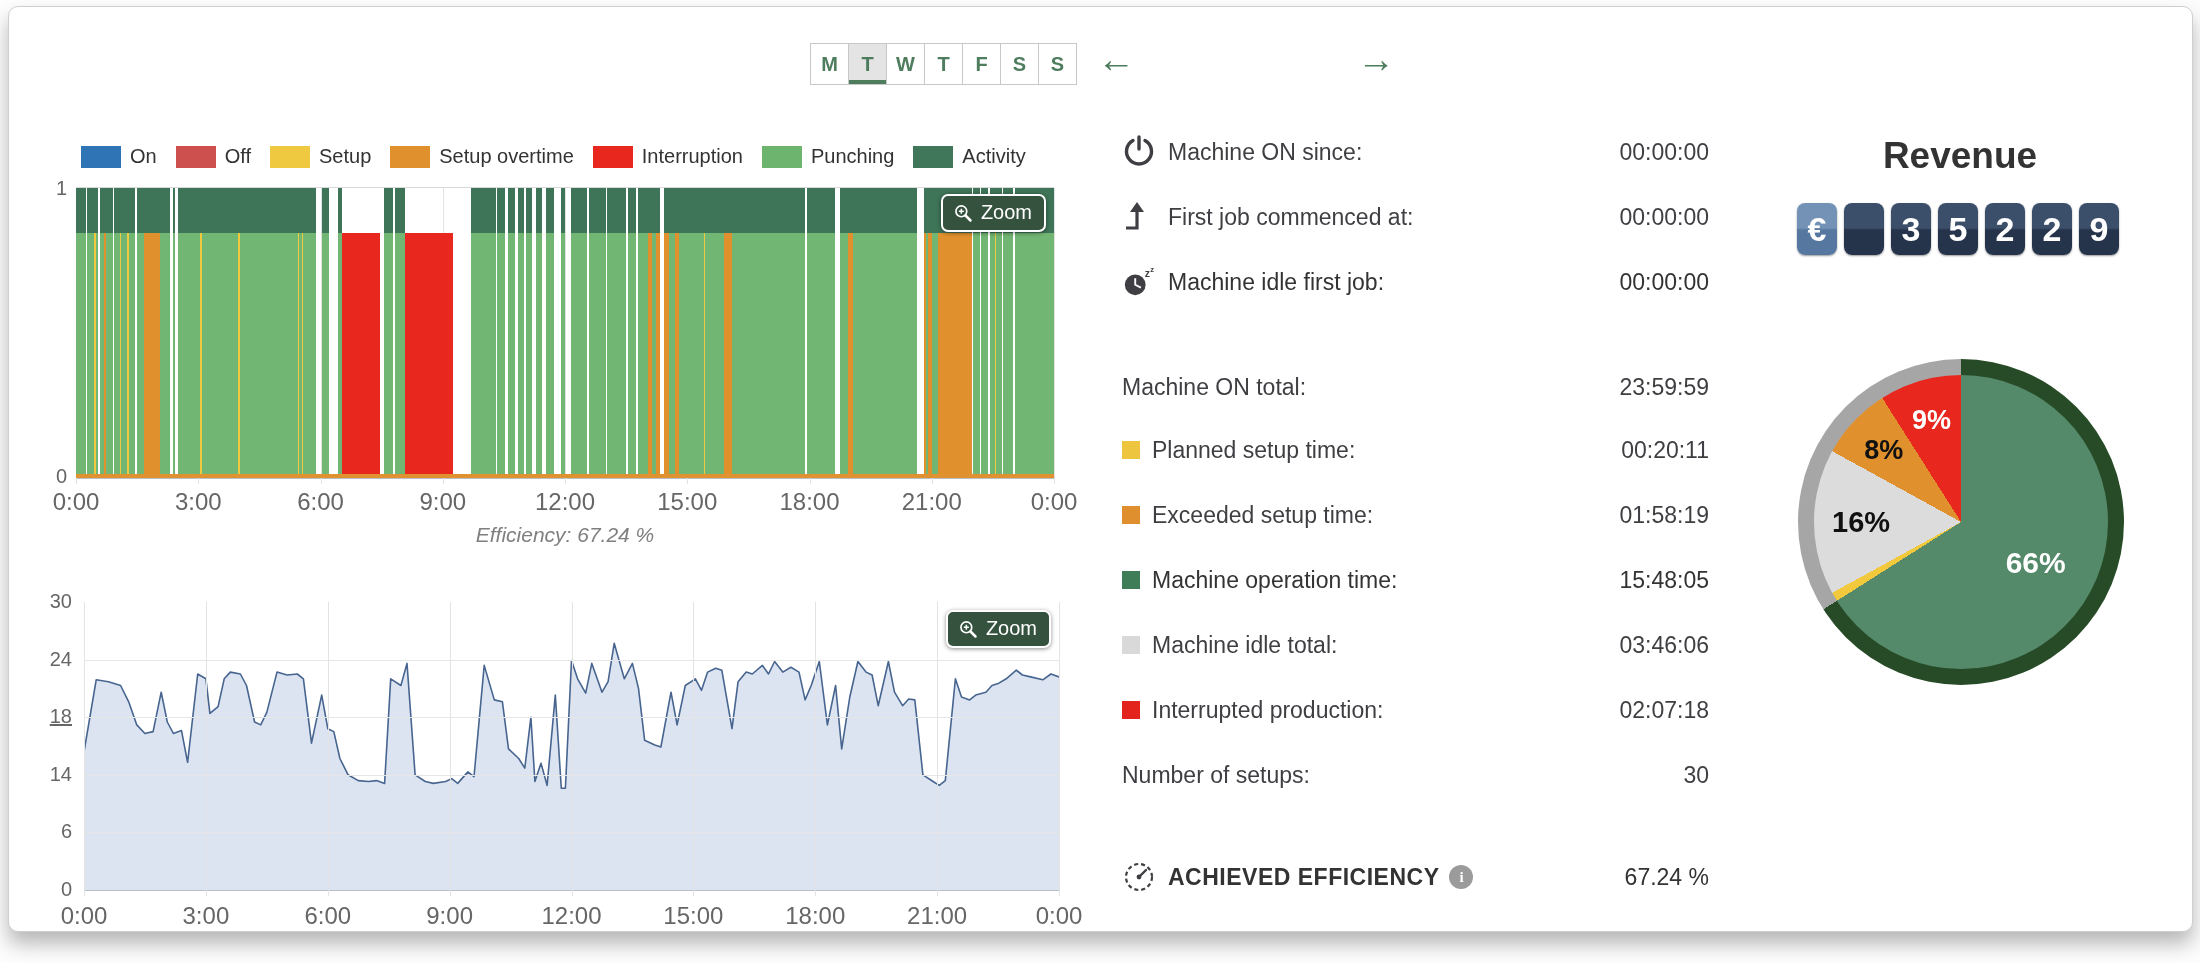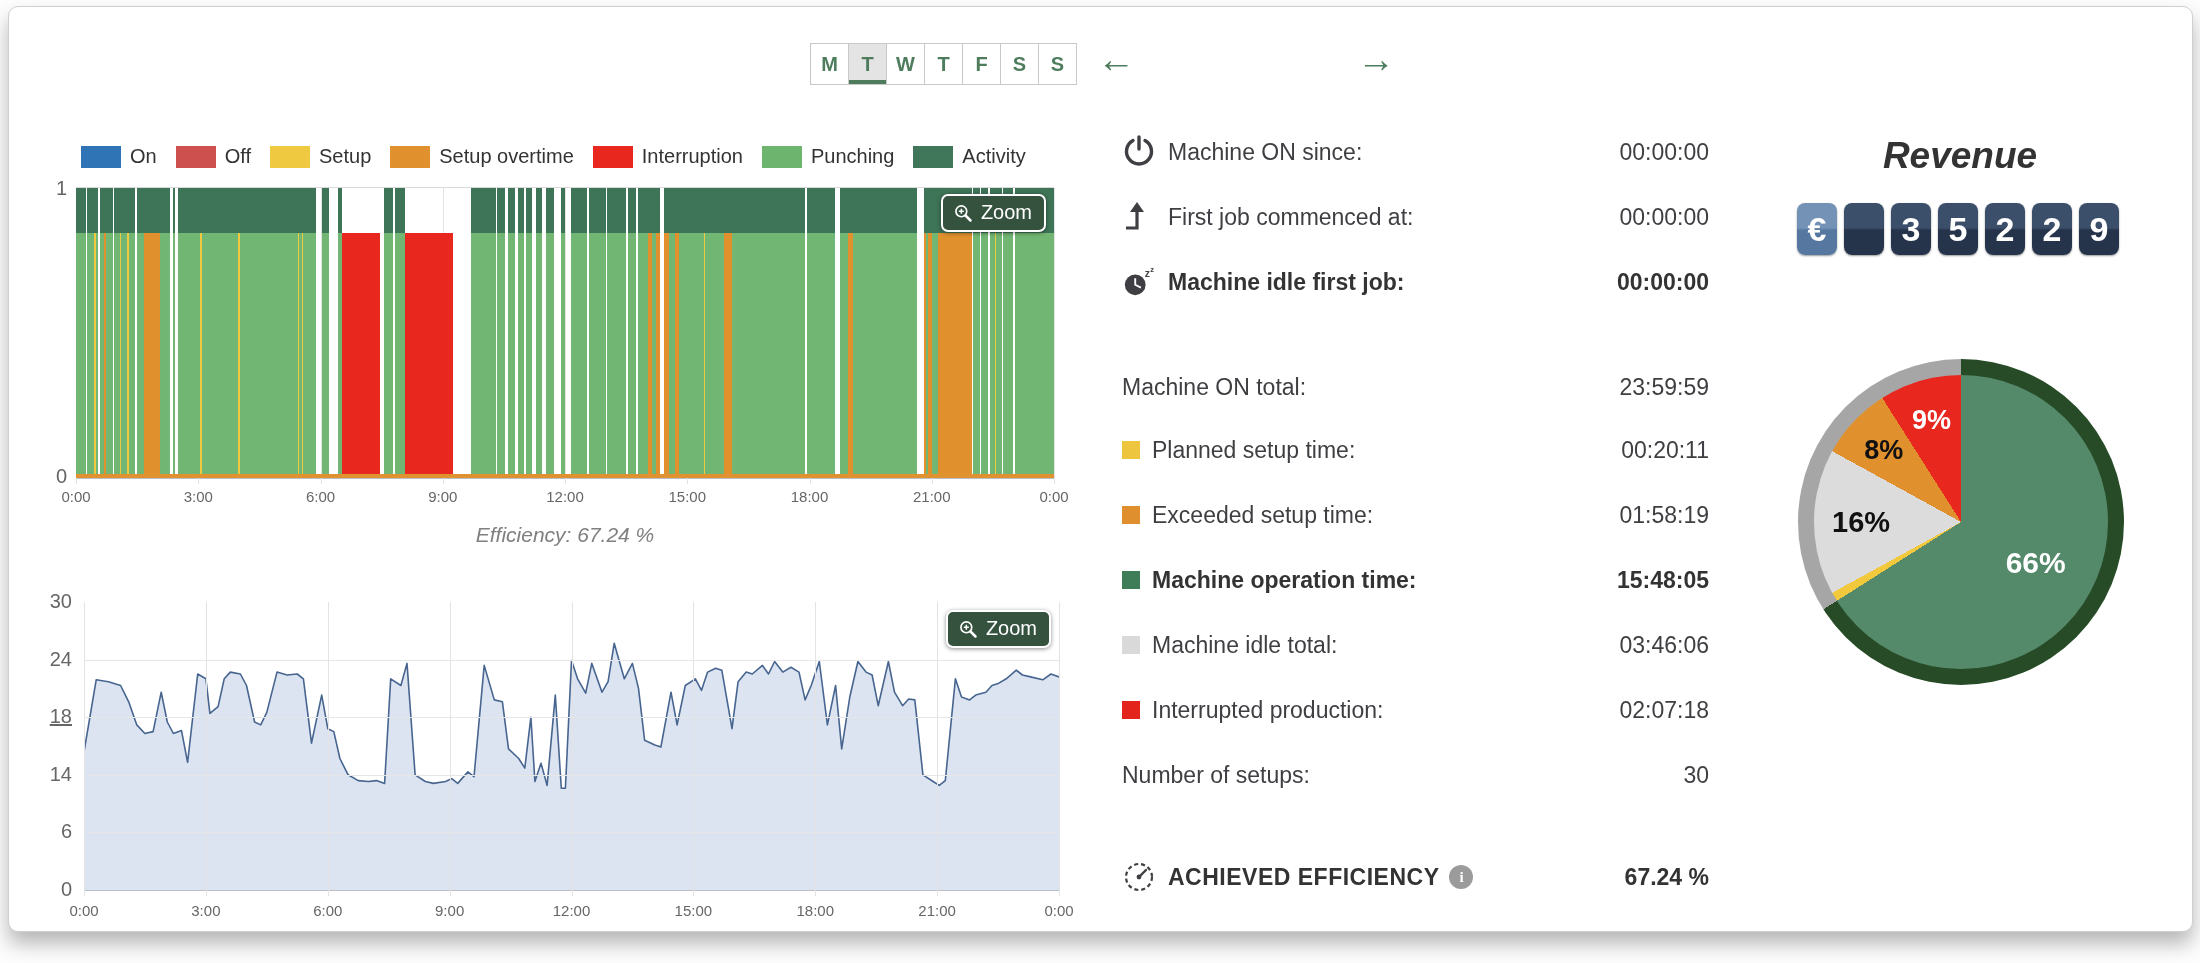--- a/index.html
+++ b/index.html
@@ -29,40 +29,40 @@
     border-top:1px solid #d9d9d9;border-bottom:1px solid #b9bec7;}
   .plot2{position:absolute;left:75px;top:595px;width:975px;height:288px;border-bottom:1px solid #b9bec7;}
   .grid-v{position:absolute;top:0;bottom:-6px;width:1px;background:#e3e3e3;}
   .grid-h{position:absolute;left:0;right:0;height:1px;background:#e6e6e6;}
   .seg{position:absolute;}
   .seg-low{top:45px;bottom:0;}
   .seg-act{top:0;height:45px;}
   .baseline{position:absolute;left:0;right:0;bottom:0;height:4px;background:#e09130;z-index:3;}
   .ylab{position:absolute;font-size:20px;color:#666;text-align:right;width:30px;}
   .xlabels{position:absolute;width:978px;height:24px;}
-  .xlabels span{position:absolute;transform:translateX(-50%);font-size:15px;color:#666;white-space:nowrap;}
+  .xlabels span{position:absolute;transform:translateX(-50%);font-size:24px;color:#666;white-space:nowrap;}
   .zoombtn{position:absolute;right:8px;display:flex;align-items:center;gap:8px;padding:5px 12px 6px 10px;
     background:#35523f;border:2px solid #fff;border-radius:7px;box-shadow:0 1px 4px rgba(0,0,0,.45);
     color:#fff;font-size:20px;cursor:pointer;z-index:5;}
   .efficiency{position:absolute;left:67px;top:516px;width:978px;text-align:center;
     font-style:italic;font-size:21px;color:#808080;}
   
   .srow{position:absolute;left:1113px;width:587px;height:38px;display:flex;align-items:center;
     font-size:23px;color:#3f3f43;}
   .srow .icon{width:36px;height:36px;margin-right:10px;flex:0 0 auto;}
   .srow .swatch{width:18px;height:18px;margin-right:12px;flex:0 0 auto;}
   .srow .val{margin-left:auto;}
-  .srow.bold .lab,.srow.bold .val{font-weight:bold;color:#333;}
+  .srow.bold .lab,.srow.bold .val{font-weight:normal;color:#333;}
   .srow.caps .lab{font-weight:bold;letter-spacing:.5px;}
   .infoic{width:24px;height:24px;border-radius:50%;background:#9b9b9b;color:#fff;display:inline-flex;
     align-items:center;justify-content:center;font-size:15px;font-weight:bold;margin-left:10px;
     font-family:"Liberation Serif",serif;cursor:pointer;}
   
   .rev-title{position:absolute;left:1790px;top:128px;width:322px;text-align:center;
-    font-size:37px;font-weight:bold;color:#333;font-style:italic;}
+    font-size:37px;font-weight:bold;color:#333;}
   .digits{position:absolute;left:1788px;top:196px;display:flex;gap:7px;}
   .tile{width:40px;height:52px;border-radius:8px;display:flex;align-items:center;justify-content:center;
     font-size:34px;font-weight:bold;color:#fff;
     background:linear-gradient(#3c4f6a 0 48%,#26344b 52% 100%);box-shadow:0 1px 2px rgba(0,0,0,.4);}
   .tile.euro{background:linear-gradient(#7392b6 0 48%,#56779f 52% 100%);}
   
   .piewrap{position:absolute;left:1789px;top:352px;width:326px;height:326px;}
   .ring{position:absolute;inset:0;border-radius:50%;}
   .pie{position:absolute;inset:16px;border-radius:50%;}
   .plabel{position:absolute;transform:translate(-50%,-50%);font-weight:bold;white-space:nowrap;}

